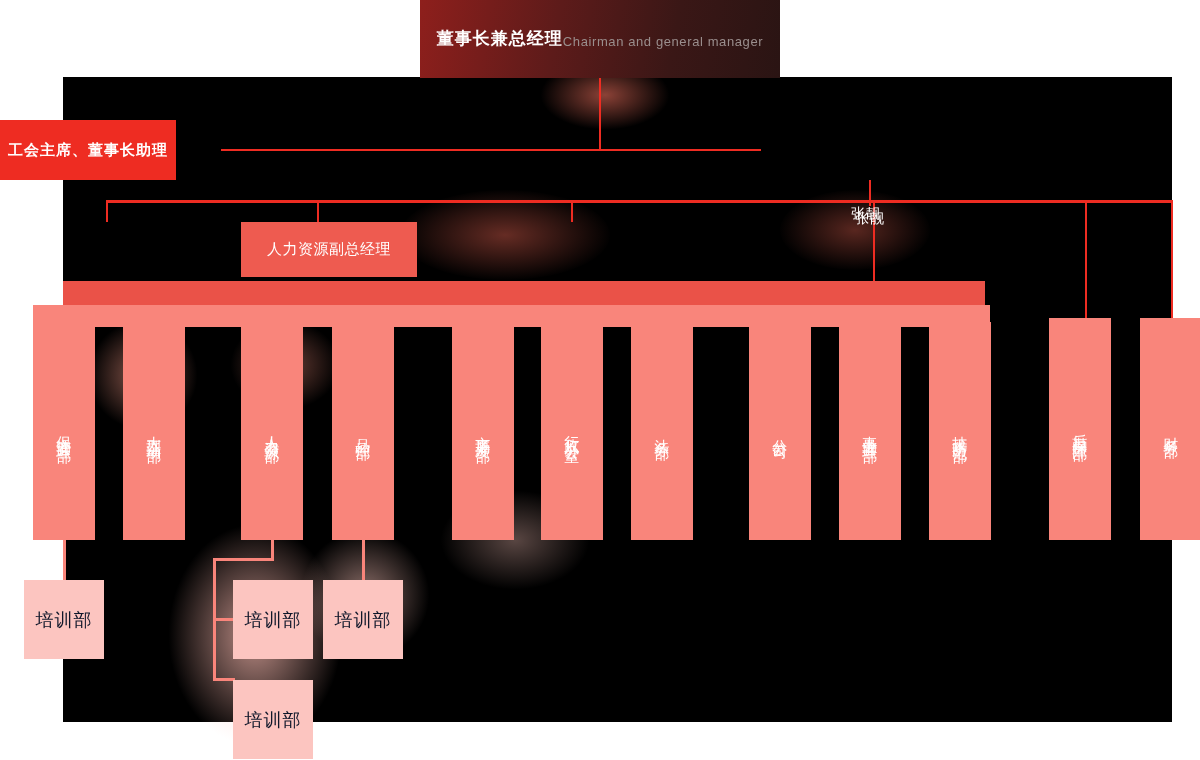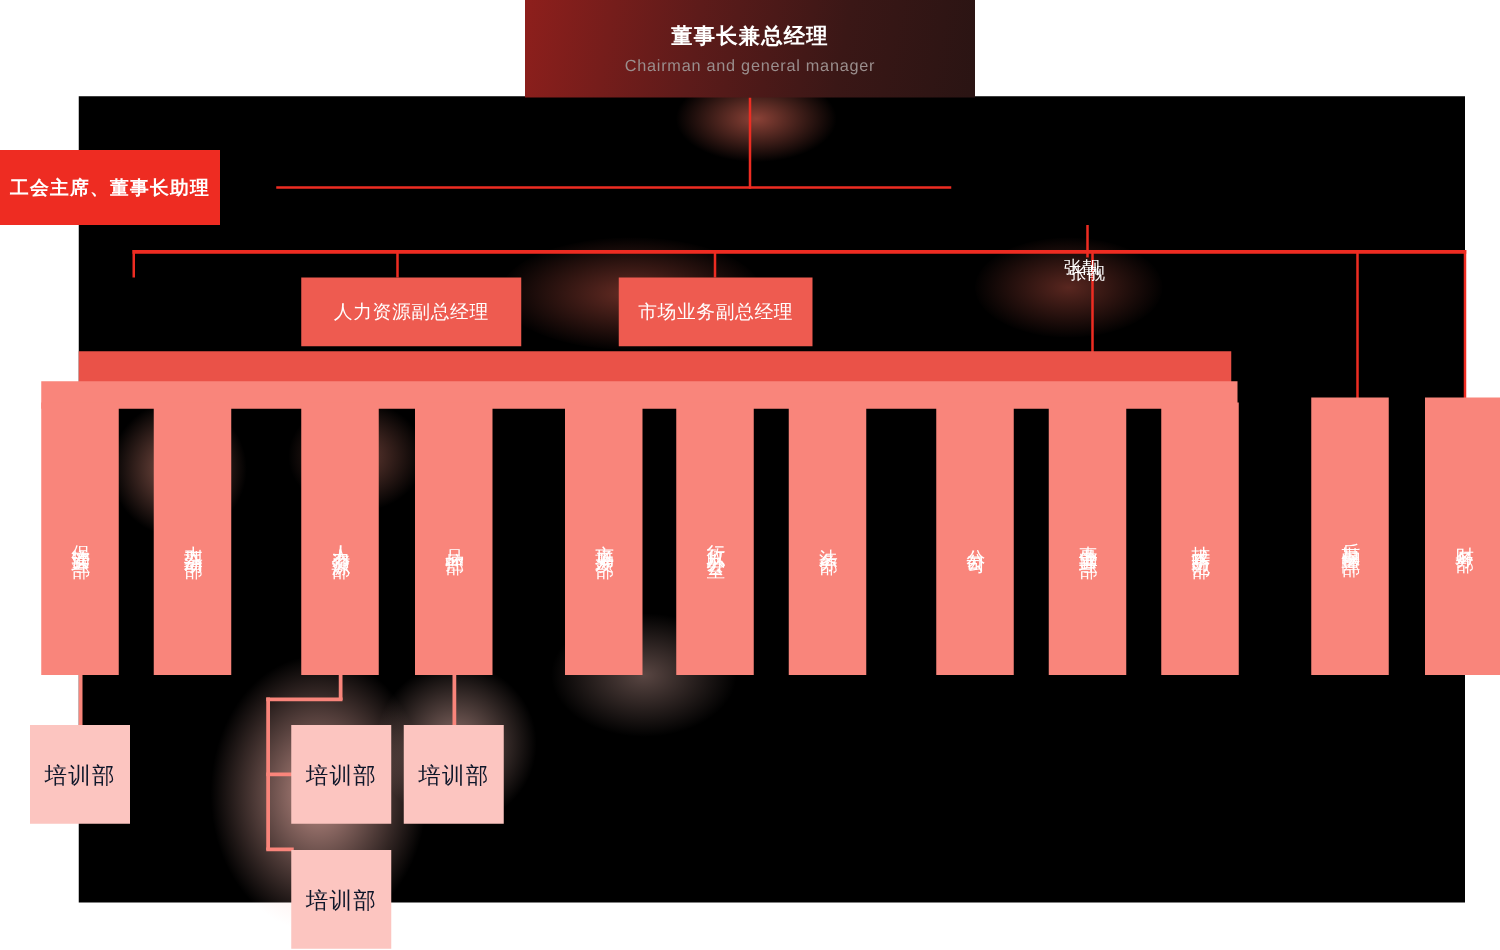--- a/index.html
+++ b/index.html
@@ -19,21 +19,21 @@
   
   .line{position:absolute;background:#ee2c22;}
   .line.salmon{background:#f9857b;}
 
   
   .box{position:absolute;display:flex;align-items:center;justify-content:center;
        box-sizing:border-box;text-align:center;}
 
   .box-chair{
     background:linear-gradient(100deg,#8e1f1c 0%,#5d1b1a 38%,#3a1716 70%,#2a1413 100%);
-    flex-direction:column;
+    flex-direction:row;
   }
   .box-chair .t1{color:#ffffff;font-size:17px;font-weight:bold;letter-spacing:1px;line-height:1.3;}
   .box-chair .t2{color:#9a8e8d;font-size:13px;letter-spacing:.6px;margin-top:4px;}
 
   .box-red{background:#ee2c22;}
   .box-red .t1{color:#ffffff;font-size:15px;font-weight:bold;letter-spacing:1px;}
 
   .box-red2{background:#ee5b50;}
   .box-red2 .t1{color:#ffffff;font-size:15px;letter-spacing:.5px;}
 
@@ -99,23 +99,20 @@
     <span class="t1">工会主席、董事长助理</span>
   </div>
 
 
   <span class="freetext" style="left:851px;top:205px;">张靓</span>
   <span class="freetext" style="left:855px;top:210px;">张靓</span>
 
   <div class="box box-red2" style="left:241px;top:222px;width:176px;height:55px;">
     <span class="t1">人力资源副总经理</span>
   </div>
-  <div class="box box-red2" style="left:495px;top:222px;width:155px;height:55px;">
-    <span class="t1">市场业务副总经理</span>
-  </div>
 
   <div class="box box-dept" style="left:33px;top:322px;width:62px;height:218px;">
     <span class="t1">保安管理部</span>
   </div>
   <div class="box box-dept" style="left:123px;top:322px;width:62px;height:218px;">
     <span class="t1">大型活动部</span>
   </div>
   <div class="box box-dept" style="left:241px;top:322px;width:62px;height:218px;">
     <span class="t1">人力资源部</span>
   </div>

